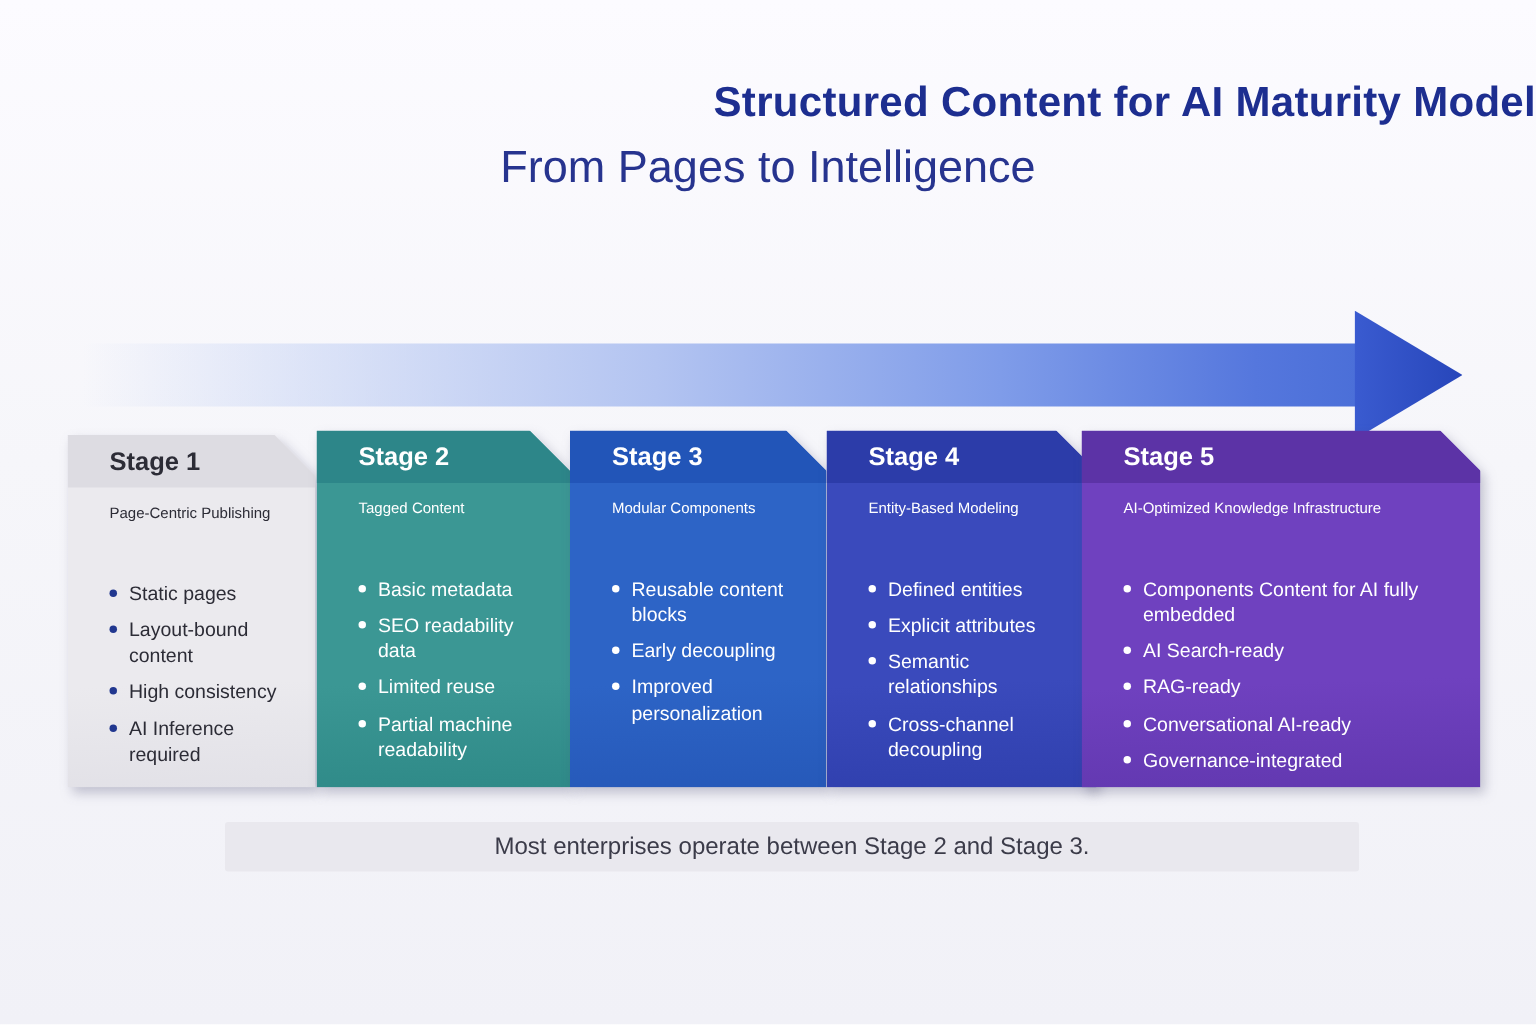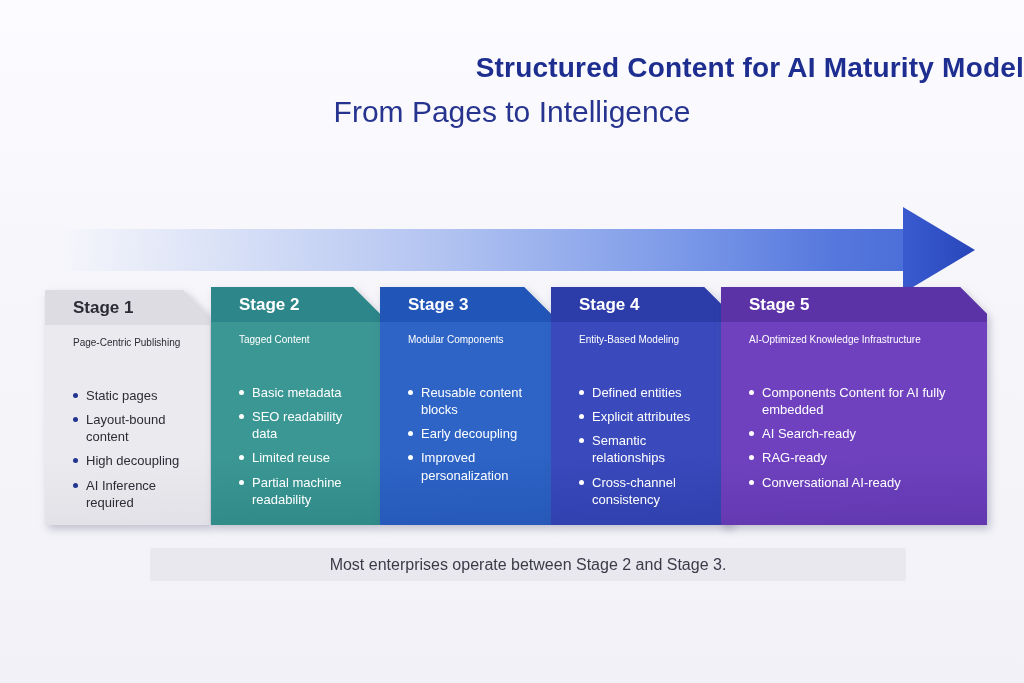--- a/index.html
+++ b/index.html
@@ -106,21 +106,21 @@
 
   <div class="card s1" style="--band: #dddce2; --body: #ebeaee; --body-deep: #e2e1e7; --text: #2c2c36; --dot: #21378f;">
     <div class="card-inner">
       <div class="band">
         <span>Stage 1</span>
       </div>
       <div class="card-title">Page-Centric Publishing</div>
       <ul class="bullets">
         <li>Static pages</li>
         <li>Layout-bound content</li>
-        <li>High decoupling</li>
+        <li>High consistency</li>
         <li>AI Inference required</li>
       </ul>
     </div>
   </div>
 
   <div class="card s2" style="--band: #2d8689; --body: #3b9794; --body-deep: #2f8a88; --text: #ffffff; --dot: #ffffff;">
     <div class="card-inner">
       <div class="band">
         <span>Stage 2</span>
       </div>
@@ -151,35 +151,36 @@
   <div class="card s4" style="--band: #2c3ca9; --body: #3a4abc; --body-deep: #3040ae; --text: #ffffff; --dot: #ffffff;">
     <div class="card-inner">
       <div class="band">
         <span>Stage 4</span>
       </div>
       <div class="card-title">Entity-Based Modeling</div>
       <ul class="bullets">
         <li>Defined entities</li>
         <li>Explicit attributes</li>
         <li>Semantic relationships</li>
-        <li>Cross-channel consistency</li>
+        <li>Cross-channel decoupling</li>
       </ul>
     </div>
   </div>
 
   <div class="card s5" style="--band: #5c33a6; --body: #6f41bf; --body-deep: #6238b0; --text: #ffffff; --dot: #ffffff;">
     <div class="card-inner">
       <div class="band">
         <span>Stage 5</span>
       </div>
       <div class="card-title">AI-Optimized Knowledge Infrastructure</div>
       <ul class="bullets">
         <li>Components Content for AI fully embedded</li>
         <li>AI Search-ready</li>
         <li>RAG-ready</li>
         <li>Conversational AI-ready</li>
+        <li>Governance-integrated</li>
       </ul>
     </div>
   </div>
 
   <div class="footer-band">Most enterprises operate between Stage 2 and Stage 3.</div>
 
 </div>
 
 </body></html>

